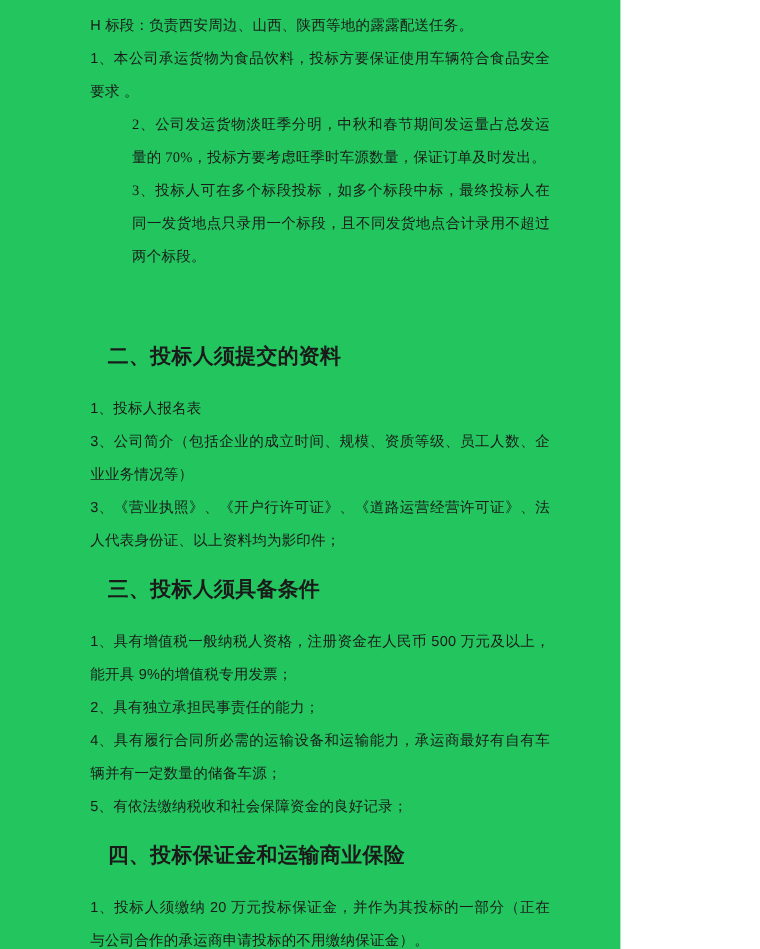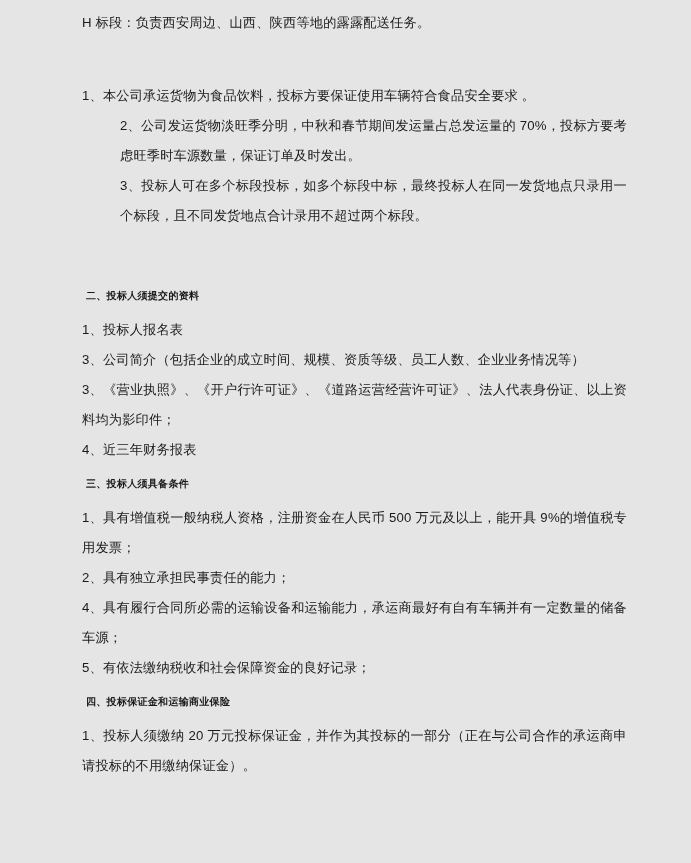--- a/index.html
+++ b/index.html
@@ -9,71 +9,71 @@
   }
   body {
     width: 691px;
     height: 863px;
     font-family: "Liberation Sans", "DejaVu Sans", sans-serif;
     color: #1a1a1a;
     overflow: hidden;
   }
   .page {
     position: relative;
-    width: 691px;
+    width: 564px;
     height: 863px;
     box-sizing: border-box;
     padding: 8px 64px 0 82px;
-    background: #e5e5e5;
+    background: #22c55e;
   }
   .para {
     font-size: 13.2px;
     line-height: 30px;
     margin: 0 0 0 0;
     text-align: justify;
     letter-spacing: 0.2px;
   }
   .indent-2 {
     padding-left: 38px;
+    font-family: Liberation Serif, serif;
   }
   .gap-lg {
     height: 30px;
   }
   .gap-md {
     height: 16px;
   }
   .heading {
-    font-size: 10px;
+    font-size: 19px;
     font-weight: bold;
     line-height: 30px;
-    margin: 4px;
+    margin: 16px;
     letter-spacing: 0.3px;
   }
 </style>
 </head>
 <body>
 
 <div class="page">
 
   <p class="para">H 标段：负责西安周边、山西、陕西等地的露露配送任务。</p>
 
-  <p class="para" style="text-indent:0;margin-top:43px;">1、本公司承运货物为食品饮料，投标方要保证使用车辆符合食品安全要求 。</p>
+  <p class="para" style="text-indent:0;">1、本公司承运货物为食品饮料，投标方要保证使用车辆符合食品安全要求 。</p>
 
   <p class="para indent-2">2、公司发运货物淡旺季分明，中秋和春节期间发运量占总发运量的 70%，投标方要考虑旺季时车源数量，保证订单及时发出。</p>
 
   <p class="para indent-2">3、投标人可在多个标段投标，如多个标段中标，最终投标人在同一发货地点只录用一个标段，且不同发货地点合计录用不超过两个标段。</p>
 
   <div class="gap-lg"></div>
   <div class="gap-md"></div>
 
   <h2 class="heading">二、投标人须提交的资料</h2>
   <p class="para">1、投标人报名表</p>
   <p class="para">3、公司简介（包括企业的成立时间、规模、资质等级、员工人数、企业业务情况等）</p>
   <p class="para">3、《营业执照》、《开户行许可证》、《道路运营经营许可证》、法人代表身份证、以上资料均为影印件；</p>
-  <p class="para">4、近三年财务报表</p>
 
   <h2 class="heading">三、投标人须具备条件</h2>
   <p class="para">1、具有增值税一般纳税人资格，注册资金在人民币 500 万元及以上，能开具 9%的增值税专用发票；</p>
   <p class="para">2、具有独立承担民事责任的能力；</p>
   <p class="para">4、具有履行合同所必需的运输设备和运输能力，承运商最好有自有车辆并有一定数量的储备车源；</p>
   <p class="para">5、有依法缴纳税收和社会保障资金的良好记录；</p>
 
   <h2 class="heading">四、投标保证金和运输商业保险</h2>
   <p class="para">1、投标人须缴纳 20 万元投标保证金，并作为其投标的一部分（正在与公司合作的承运商申请投标的不用缴纳保证金）。</p>
 

